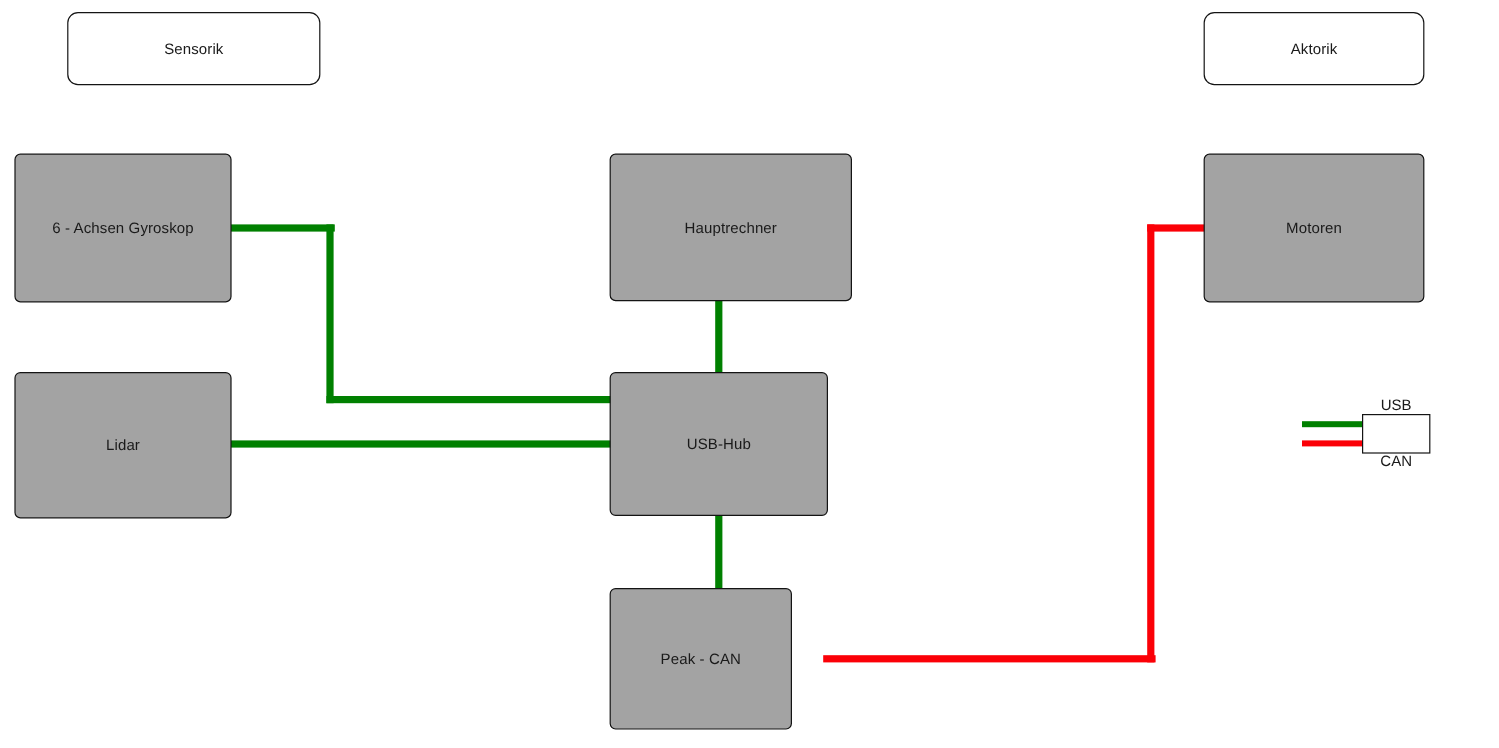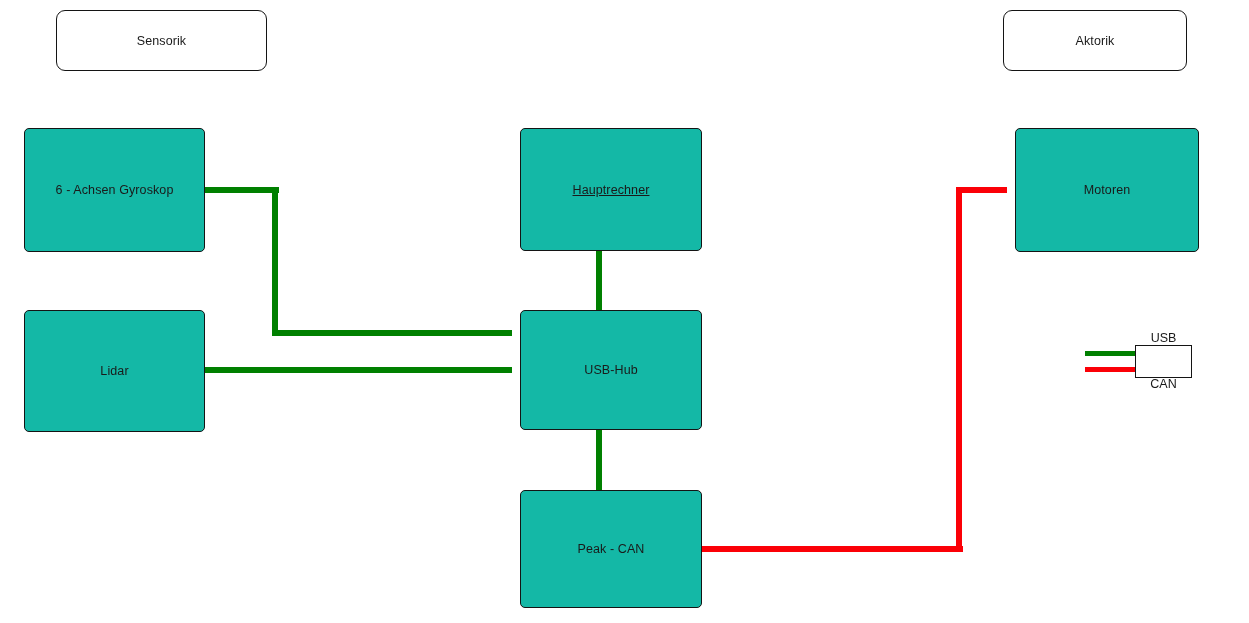--- a/index.html
+++ b/index.html
@@ -28,24 +28,23 @@
     color: #1a1a1a;
     letter-spacing: 0.1px;
     z-index: 3;
   }
   .node.group {
     background: #ffffff;
     border: 1.4px solid #141414;
     border-radius: 9px;
   }
   .node.component {
-    background: #14b8a6;
+    background: #a3a3a3;
     border: 1.4px solid #141414;
     border-radius: 5px;
-    margin-left: 12px;
   }
   .wire {
     position: absolute;
     z-index: 2;
   }
   .wire.usb { background: #008000; }
   .wire.can { background: #fb0007; }
   .legend {
     position: absolute;
     z-index: 4;
@@ -102,29 +101,29 @@
   <div class="wire can" style="left:956px; top:187px; width:51px; height:6px;"></div>
 
   <div class="node component" style="left:12px; top:128px; width:181px; height:124px;">
     <span>6 - Achsen Gyroskop</span>
   </div>
 
   <div class="node component" style="left:12px; top:310px; width:181px; height:122px;">
     <span>Lidar</span>
   </div>
 
-  <div class="node component" style="left:508px; top:128px; width:182px; height:123px;text-decoration:underline;">
+  <div class="node component" style="left:508px; top:128px; width:202px; height:123px;">
     <span>Hauptrechner</span>
   </div>
 
   <div class="node component" style="left:508px; top:310px; width:182px; height:120px;">
     <span>USB-Hub</span>
   </div>
 
-  <div class="node component" style="left:508px; top:490px; width:182px; height:118px;">
+  <div class="node component" style="left:508px; top:490px; width:152px; height:118px;">
     <span>Peak - CAN</span>
   </div>
 
   <div class="node component" style="left:1003px; top:128px; width:184px; height:124px;">
     <span>Motoren</span>
   </div>
 
   <div class="legend" style="left:1085px; top:344px; width:108px; height:36px;">
     <div class="legend-line usb" style="left:0px; top:7px; width:50px;"></div>
     <div class="legend-line can" style="left:0px; top:23px; width:50px;"></div>

